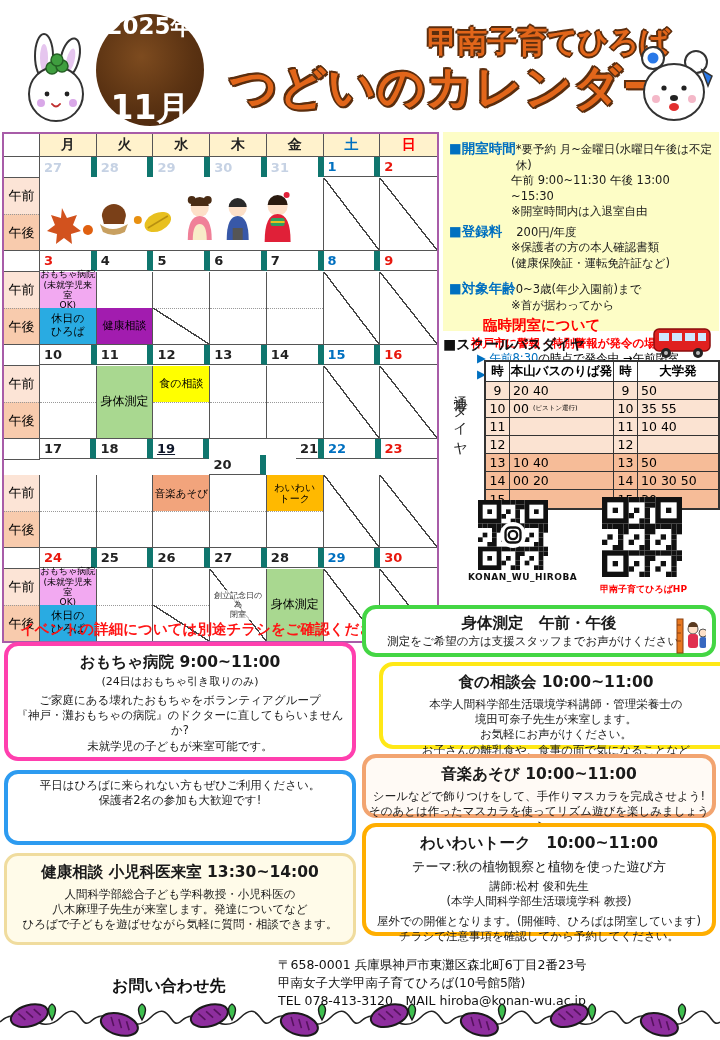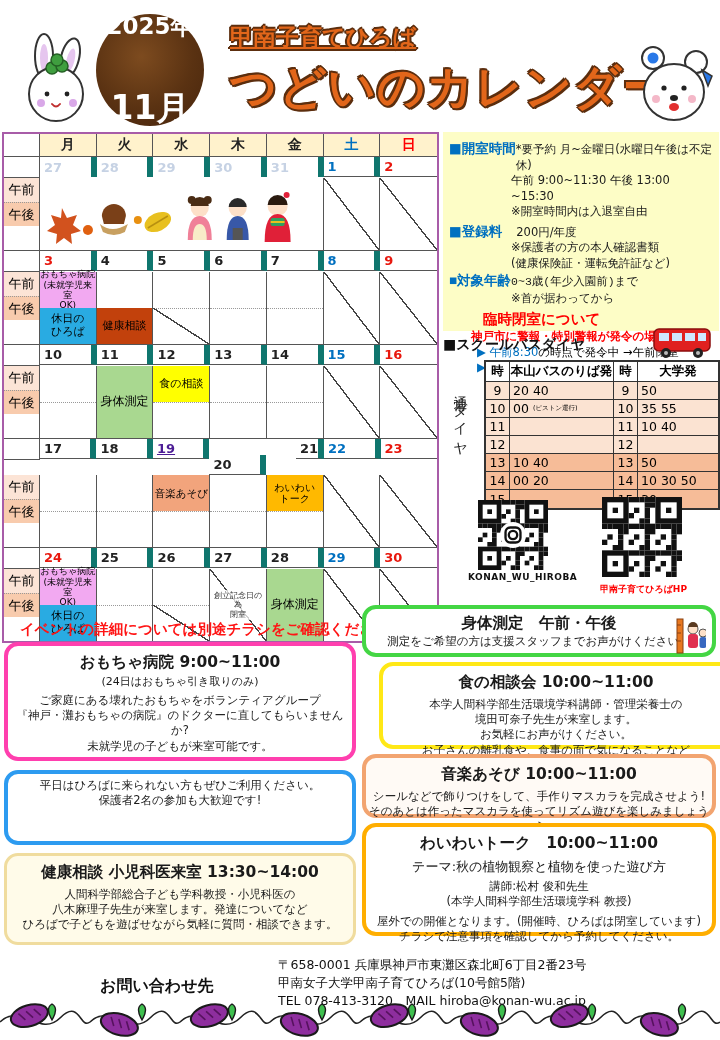--- a/index.html
+++ b/index.html
@@ -5,42 +5,42 @@
   html,body{margin:0;padding:0;}
   body{font-family:"DejaVu Sans",sans-serif;}
   #page{position:relative;width:720px;height:1040px;background:#ffffff;overflow:hidden;}
 
   
   .hdr-oval{position:absolute;left:96px;top:14px;width:108px;height:112px;border-radius:50%;
     background:radial-gradient(circle at 42% 38%,#7d4b1f 0%,#5a3212 55%,#46240c 100%);
     display:flex;flex-direction:column;align-items:center;justify-content:space-between;color:#fff;font-weight:bold;}
   .hdr-year{font-size:23px;line-height:1.05;}
   .hdr-month{font-size:33px;line-height:1.05;}
-  .hdr-sub{position:absolute;left:230px;top:22px;width:440px;text-align:left;font-size:23px;font-weight:bold;color:#e2661a;
-    text-shadow:-2px 0 #5c2e0e,2px 0 #5c2e0e,0 -2px #5c2e0e,0 2px #5c2e0e,1px 1px #5c2e0e,-1px -1px #5c2e0e;text-decoration:underline;}
+  .hdr-sub{position:absolute;left:230px;top:22px;width:440px;text-align:right;font-size:30px;font-weight:bold;color:#e2661a;
+    text-shadow:-2px 0 #5c2e0e,2px 0 #5c2e0e,0 -2px #5c2e0e,0 2px #5c2e0e,1px 1px #5c2e0e,-1px -1px #5c2e0e;}
   .hdr-title{position:absolute;left:225px;top:56px;width:450px;text-align:center;font-size:47px;font-weight:bold;color:#e2661a;letter-spacing:1px;
     text-shadow:-2px 0 #5c2e0e,2px 0 #5c2e0e,0 -2px #5c2e0e,0 2px #5c2e0e,2px 2px #5c2e0e,-2px -2px #5c2e0e;}
   .hdr-art{position:absolute;}
 
   
   #calendar{position:absolute;left:2px;top:132px;width:437px;border:2px solid #a85ca8;background:#fff;box-sizing:border-box;}
   .cal-row{display:grid;grid-template-columns:36px repeat(7,1fr);}
   .cal-h{height:22px;background:#fff2cc;border-right:1px solid #555;border-bottom:1px solid #555;
     display:flex;align-items:center;justify-content:center;font-size:14px;font-weight:bold;}
   .cal-h:last-child{border-right:none;}
   .cal-corner{background:#fff;}
   .cal-datecell{height:20px;border-right:6px solid #0f766e;border-bottom:1px solid #555;font-size:13px;font-weight:bold;
     padding-left:4px;box-sizing:border-box;display:flex;align-items:center;}
   .cal-datecell.no-bb{border-bottom:none;}
   .cal-datecell:last-child,.cal-day:last-child{border-right:none;}
   .cal-dateblank{height:20px;background:#fff;border-right:1px solid #555;border-bottom:1px solid #555;}
   .cal-body{border-bottom:1px solid #555;}
   .cal-body.last{border-bottom:none;}
   .cal-lab{height:72px;border-right:1px solid #555;box-sizing:border-box;}
-  .lab-half{height:24px;display:flex;align-items:center;justify-content:center;font-size:13px;box-sizing:border-box;}
+  .lab-half{height:36px;display:flex;align-items:center;justify-content:center;font-size:13px;box-sizing:border-box;}
   .lab-am{background:#fce4d6;}
   .lab-pm{background:#f8cbad;border-top:1px dotted #999;}
   .cal-day{position:relative;height:72px;border-right:1px solid #555;box-sizing:border-box;background:#fff;}
   .half-line{position:absolute;left:0;right:0;top:36px;border-top:1px dotted #999;}
   .ev{position:absolute;display:flex;align-items:center;justify-content:center;text-align:center;
     white-space:pre-line;line-height:1.15;font-size:10px;box-sizing:border-box;}
   .ev.am{left:0;right:0;top:0;height:36px;}
   .ev.pm{left:0;right:0;top:36px;height:36px;}
   .ev.full{inset:0;}
   .diag{position:absolute;left:0;right:0;top:0;bottom:0;
@@ -97,21 +97,21 @@
   #box-holiday{left:4px;top:770px;width:352px;height:75px;border:4px solid #2d9bf0;}
   #box-health{left:4px;top:853px;width:352px;height:92px;border:3px solid #f0dc9e;background:#fffbe9;}
   #box-measure{left:362px;top:605px;width:354px;height:52px;border:4px solid #44d644;}
   #box-food{left:379px;top:662px;width:354px;height:87px;border:4px solid #ffe816;}
   #box-music{left:362px;top:754px;width:354px;height:64px;border:4px solid #f2a470;background:#fffaf5;}
   #box-talk{left:362px;top:823px;width:354px;height:113px;border:4px solid #ffae00;}
   #box-measure .ebox-title{display:inline-block;margin-top:4px;}
   .measure-art{position:absolute;right:6px;top:8px;}
 
   
-  .contact-label{position:absolute;left:100px;top:976px;font-size:16px;font-weight:bold;color:#111;}
+  .contact-label{position:absolute;left:112px;top:976px;font-size:16px;font-weight:bold;color:#111;}
   .contact-lines{position:absolute;left:278px;top:956px;font-size:12.5px;line-height:1.42;color:#111;}
 
   #garland{position:absolute;left:0;top:1000px;}
 </style>
 </head>
 <body>
 
 <div id="page">
 
   <svg class="hdr-art" style="left:14px;top:32px;" width="84" height="96" viewBox="0 0 84 96">
@@ -233,21 +233,21 @@
         <div class="cal-day">
           <div class="half-line"></div>
           <div class="ev am" style="background: rgb(242, 169, 241); font-size: 9px;">おもちゃ病院
 (未就学児来室
 OK)</div>
           <div class="ev pm" style="background: rgb(41, 171, 226); font-size: 11px;">休日の
 ひろば</div>
         </div>
         <div class="cal-day">
           <div class="half-line"></div>
-          <div class="ev pm" style="background: #c2410c; font-size: 11px;">健康相談</div>
+          <div class="ev pm" style="background: #a21caf; font-size: 11px;">健康相談</div>
         </div>
         <div class="cal-day">
           <div class="half-line"></div>
           <div class="diag pmhalf"></div>
         </div>
         <div class="cal-day">
           <div class="half-line"></div>
         </div>
         <div class="cal-day">
           <div class="half-line"></div>
@@ -294,21 +294,21 @@
           <div class="diag"></div>
         </div>
         <div class="cal-day">
           <div class="diag"></div>
         </div>
       </div>
       <div class="cal-row">
         <div class="cal-dateblank"></div>
         <div class="cal-datecell" style="color: rgb(34, 34, 34);">17</div>
         <div class="cal-datecell" style="color: rgb(34, 34, 34);">18</div>
-        <div class="cal-datecell" style="color: #4c1d95; text-decoration: underline;">19</div>
+        <div class="cal-datecell" style="color: #0f172a; text-decoration: underline;">19</div>
         <div class="cal-datecell" style="color: rgb(34, 34, 34); margin-top: 16px;">20</div>
         <div class="cal-datecell" style="color: rgb(34, 34, 34); margin-left: 30px;">21</div>
         <div class="cal-datecell" style="color: rgb(0, 112, 192);">22</div>
         <div class="cal-datecell" style="color: rgb(232, 23, 13);">23</div>
       </div>
       <div class="cal-row cal-body">
         <div class="cal-lab">
           <div class="lab-half lab-am">午前</div>
           <div class="lab-half lab-pm">午後</div>
         </div>
@@ -390,21 +390,21 @@
       <span class="inf-txt">*要予約 月~金曜日(水曜日午後は不定休)</span>
     </div>
     <div class="inf-txt inf-ind">午前 9:00~11:30 午後 13:00 ~15:30</div>
     <div class="inf-txt inf-ind">※開室時間内は入退室自由</div>
     <div class="inf-row" style="margin-top:2px;">
       <span class="inf-lab">■登録料</span>
       <span class="inf-txt" style="padding-left:14px;">200円/年度</span>
     </div>
     <div class="inf-txt inf-ind">※保護者の方の本人確認書類</div>
     <div class="inf-txt inf-ind">(健康保険証・運転免許証など)</div>
-    <div class="inf-row" style="margin-top:2px;font-family:Liberation Mono, monospace;">
+    <div class="inf-row" style="margin-top:8px;">
       <span class="inf-lab">■対象年齢</span>
       <span class="inf-txt">0~3歳(年少入園前)まで</span>
     </div>
     <div class="inf-txt inf-ind">※首が据わってから</div>
     <div class="alert-title">臨時閉室について</div>
     <div class="alert-sub">神戸市に警報・特別警報が発令の場合</div>
     <div class="alert-item">
       <span class="alert-head">▶ 午前8:30</span><span>の時点で発令中 →午前閉室</span>
     </div>
     <div class="alert-item">

